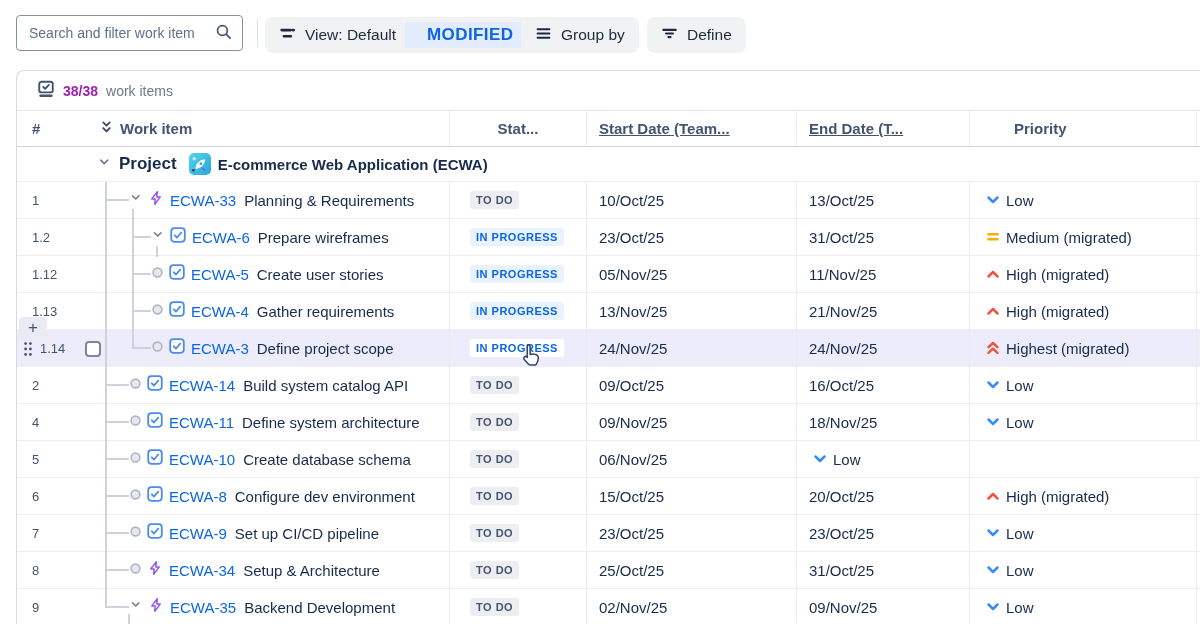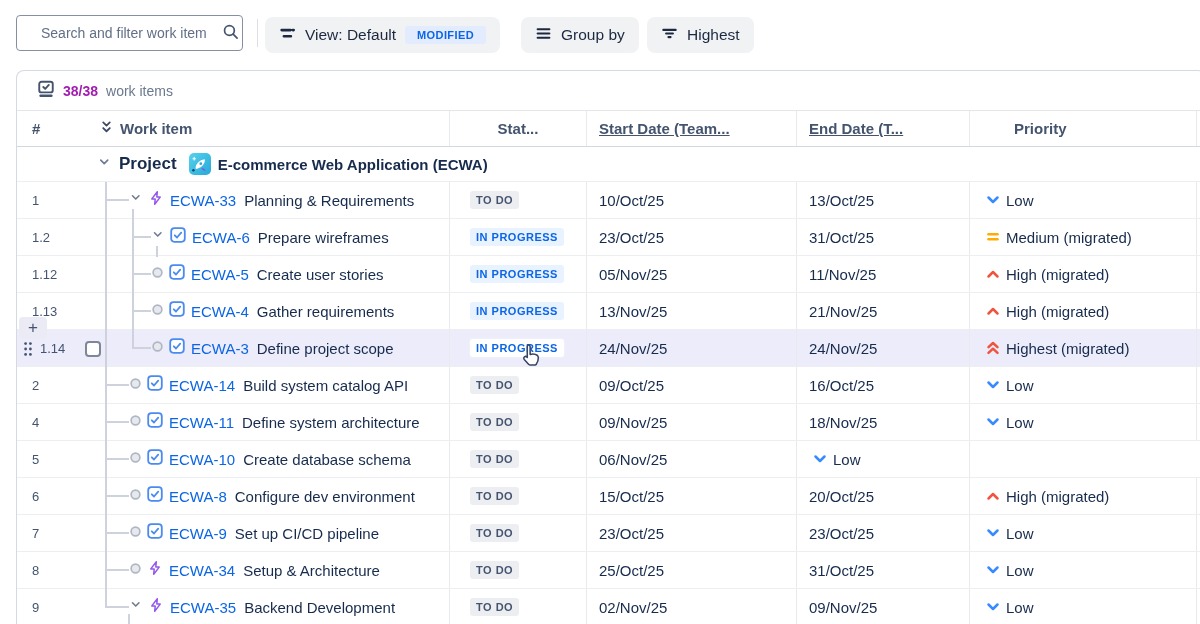--- a/index.html
+++ b/index.html
@@ -4,31 +4,31 @@
 <style>
   * { box-sizing: border-box; margin: 0; padding: 0; }
   html,body { width:1200px; height:624px; overflow:hidden; background:#fff;
     font-family:"Liberation Sans", sans-serif; color:#172B4D; }
 
   
   .search-box { position:absolute; left:16px; top:15px; width:227px; height:36px;
     border:1.5px solid #8590A2; border-radius:4px; display:flex; align-items:center;
     padding:0 10px 0 12px; background:#fff; }
   .search-box input { border:none; outline:none; flex:1; font:14px "Liberation Sans",sans-serif;
-    color:#b91c1c; background:transparent;margin-left:12px; }
+    color:#b91c1c; background:transparent; }
   .search-box input::placeholder { color:#626F86; }
   .tb-sep { position:absolute; left:257px; top:19px; width:1px; height:28px; background:#DCDFE4; }
   .tbtn { position:absolute; top:17px; height:36px; display:inline-flex; align-items:center;
     gap:9px; padding:0 14px; background:#F1F2F4; border:none; border-radius:8px;
     font:15.5px "Liberation Sans",sans-serif; color:#1D2940; cursor:pointer; }
   .btn-view { left:265px; }
   .btn-group { left:521px; }
   .btn-filter { left:647px; }
-  .badge-modified { background:#E2ECFE; color:#0C66E4; font-size:11px; font-weight:bold;
-    letter-spacing:.4px; padding:3px 12px; border-radius:3px; }
+  .badge-modified { background:#E2ECFE; color:#0C66E4; font-size:17px; font-weight:bold;
+    letter-spacing:.4px; padding:3px 22px; border-radius:3px; }
 
   
   .card { position:absolute; left:16px; top:70px; width:1190px; height:554px;
     background:#fff; border:1px solid #D5D9E0; border-bottom:none;
     border-radius:8px 8px 0 0; overflow:hidden; }
   .card-toolbar { height:40px; display:flex; align-items:center; gap:8px;
     padding-left:20px; border-bottom:1px solid #E4E6EA; }
   .count-strong { font-size:14px; font-weight:bold; color:#a21caf; }
   .count-label { font-size:14px; color:#6B788E; }
 
@@ -122,21 +122,21 @@
   </span>
   <span>Group by</span>
 </button>
 
 <button class="tbtn btn-filter">
   <span>
     <svg width="17" height="17" viewBox="0 0 16 16">
         <path d="M2.2 4.6 H13.8 M4.8 8 H11.2 M7 11.4 H9" stroke="#1D2940" stroke-width="2" stroke-linecap="round"></path>
       </svg>
   </span>
-  <span>Highest</span>
+  <span>Define</span>
 </button>
 
 <div class="card">
 
   <div class="card-toolbar">
     <span>
       <svg width="18" height="18" viewBox="0 0 16 16">
           <rect x="2" y="1.6" width="12" height="9.4" rx="2" fill="none" stroke="#44546F" stroke-width="1.7"></rect>
           <path d="M5.6 6.2 L7.3 7.9 L10.5 4.4" fill="none" stroke="#44546F" stroke-width="1.7" stroke-linecap="round" stroke-linejoin="round"></path>
           <path d="M3.2 14 H12.8" stroke="#44546F" stroke-width="2.2" stroke-linecap="round"></path>

